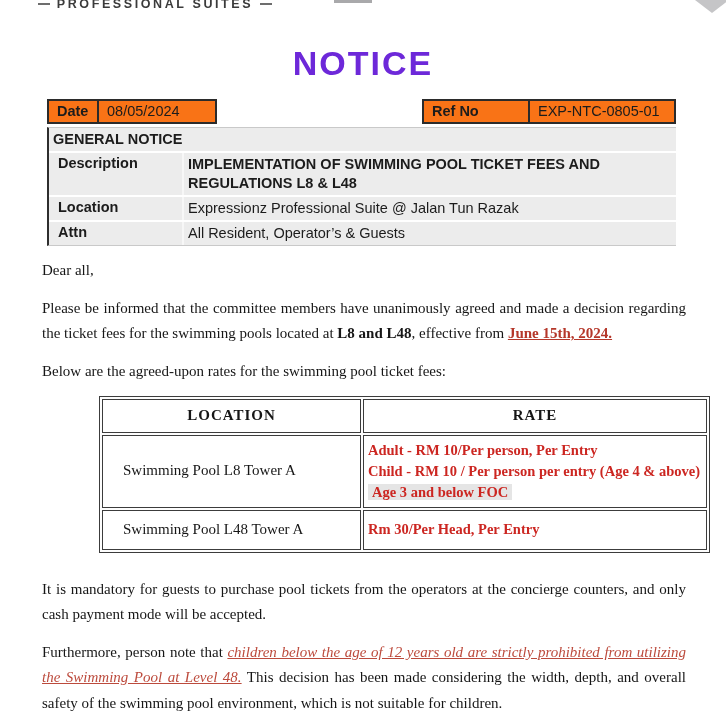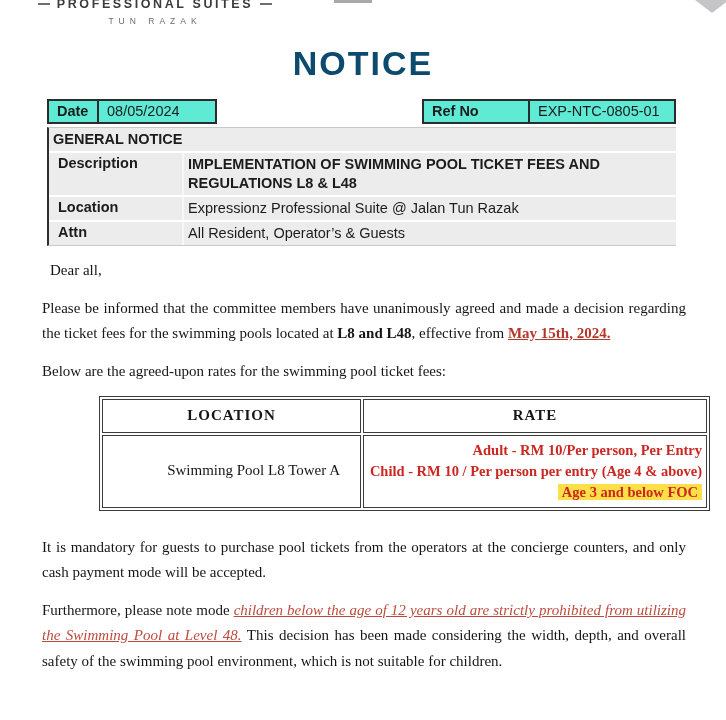--- a/index.html
+++ b/index.html
@@ -70,38 +70,38 @@
   }
 
   
   .notice-title {
     padding-top: 44px;
     text-align: center;
     font-family: "Liberation Sans", sans-serif;
     font-weight: bold;
     font-size: 34px;
     letter-spacing: 2px;
-    color: #0c4a6e;
+    color: #6d28d9;
     line-height: 1.15;
   }
 
   
   .meta {
     margin: 16px 0 0 47px;
     width: 629px;
     font-family: "Liberation Sans", sans-serif;
     font-size: 14.5px;
     color: #1c1c1c;
   }
   .meta-row1 { display: flex; height: 25px; margin-bottom: 3px; }
   .mcell {
     border: 2px solid #2b2b2b;
     padding: 0 8px;
     line-height: 21px;
-    background: #5eead4;
+    background: #f97316;
     white-space: nowrap;
     overflow: hidden;
   }
   .mcell + .mcell { margin-left: -2px; }
   .mcell.mlabel { font-weight: bold; }
   .m-date-l { width: 52px; }
   .m-date-v { width: 120px; }
   .m-spacer { flex: 1; }
   .m-ref-l { width: 108px; }
   .m-ref-v { width: 148px; }
@@ -121,21 +121,21 @@
     width: 135px;
     padding: 2px 0 2px 9px;
     font-weight: bold;
     border-right: 2px solid #f7f7f7;
   }
   .meta-value { flex: 1; padding: 2px 6px 2px 4px; line-height: 19px; }
   .meta-value.v-bold { font-weight: bold; }
 
   
   .bodytext { margin: 0 40px 0 42px; font-size: 15px; line-height: 1.7; }
-  .salutation { margin-top: 12px; margin-left: 8px; }
+  .salutation { margin-top: 12px; }
   .para { margin-top: 12px; text-align: justify; }
   .para.single { text-align: left; }
   .bold-black { font-weight: bold; }
   .red-b-u {
     color: #b5372a;
     font-weight: bold;
     text-decoration: underline;
   }
   .red-i-u {
     color: #bc4a3c;
@@ -155,31 +155,31 @@
   }
   .rates th, .rates td { border: 1px solid #3c3c3c; background: #fff; }
   .rates th {
     font-size: 15px;
     font-weight: bold;
     letter-spacing: 1px;
     padding: 3px 2px;
     text-align: center;
   }
   .rates .col-loc { width: 259px; }
-  .rates td { text-align: right; vertical-align: middle; }
+  .rates td { text-align: left; vertical-align: middle; }
   .td-loc { font-size: 15px; padding: 6px 20px; }
   .td-rate { padding: 4px 4px; }
   .rate-line {
     color: #cc2621;
     font-weight: bold;
     font-size: 14.5px;
     line-height: 1.45;
   }
   .hl {
-    background: #fde047;
+    background: #e5e5e5;
     padding: 0 4px;
   }
   .row-tall td { height: 58px; }
   .row-short td { height: 40px; }
 
   .after-table { margin-top: 24px; }
 </style>
 </head>
 <body>
 
@@ -187,21 +187,20 @@
 
   <div class="scan-artifact"></div>
   <div class="corner-triangle"></div>
 
   <header class="brand">
     <div class="brand-line1">
       <span class="brand-dash"></span>
       <span>PROFESSIONAL SUITES</span>
       <span class="brand-dash"></span>
     </div>
-    <div class="brand-line2">TUN RAZAK</div>
   </header>
 
   <h1 class="notice-title">NOTICE</h1>
 
   <section class="meta">
     <div class="meta-row1">
       <span class="mcell mlabel m-date-l">Date</span>
       <span class="mcell m-date-v">08/05/2024</span>
       <span class="m-spacer"></span>
       <span class="mcell mlabel m-ref-l">Ref No</span>
@@ -223,41 +222,47 @@
         <span class="meta-label">Attn</span>
         <span class="meta-value">All Resident, Operator’s &amp; Guests</span>
       </div>
     </div>
   </section>
 
   <div class="bodytext">
 
     <p class="salutation single">Dear all,</p>
 
-    <p class="para"><span>Please be informed that the committee members have unanimously agreed and made a decision regarding the ticket fees for the swimming pools located at </span><span class="bold-black">L8 and L48</span><span>, effective from </span><span class="red-b-u">May 15th, 2024.</span></p>
+    <p class="para"><span>Please be informed that the committee members have unanimously agreed and made a decision regarding the ticket fees for the swimming pools located at </span><span class="bold-black">L8 and L48</span><span>, effective from </span><span class="red-b-u">June 15th, 2024.</span></p>
 
     <p class="para single">Below are the agreed-upon rates for the swimming pool ticket fees:</p>
 
     <table class="rates">
       <thead>
         <tr>
           <th class="col-loc">LOCATION</th>
           <th>RATE</th>
         </tr>
       </thead>
       <tbody>
         <tr class="row-tall">
           <td class="td-loc">Swimming Pool L8 Tower A</td>
           <td class="td-rate">
             <div class="rate-line">Adult - RM 10/Per person, Per Entry</div>
             <div class="rate-line">Child - RM 10 / Per person per entry (Age 4 &amp; above)</div>
             <div class="rate-line"><span class="hl">Age 3 and below FOC</span></div>
           </td>
         </tr>
+        <tr class="row-short">
+          <td class="td-loc">Swimming Pool L48 Tower A</td>
+          <td class="td-rate">
+            <div class="rate-line">Rm 30/Per Head, Per Entry</div>
+          </td>
+        </tr>
       </tbody>
     </table>
 
     <p class="para after-table">It is mandatory for guests to purchase pool tickets from the operators at the concierge counters, and only cash payment mode will be accepted.</p>
 
-    <p class="para"><span>Furthermore, please note mode </span><span class="red-i-u">children below the age of 12 years old are strictly prohibited from utilizing the Swimming Pool at Level 48.</span><span> This decision has been made considering the width, depth, and overall safety of the swimming pool environment, which is not suitable for children.</span></p>
+    <p class="para"><span>Furthermore, person note that </span><span class="red-i-u">children below the age of 12 years old are strictly prohibited from utilizing the Swimming Pool at Level 48.</span><span> This decision has been made considering the width, depth, and overall safety of the swimming pool environment, which is not suitable for children.</span></p>
 
   </div>
 </div>
 
 </body></html>

